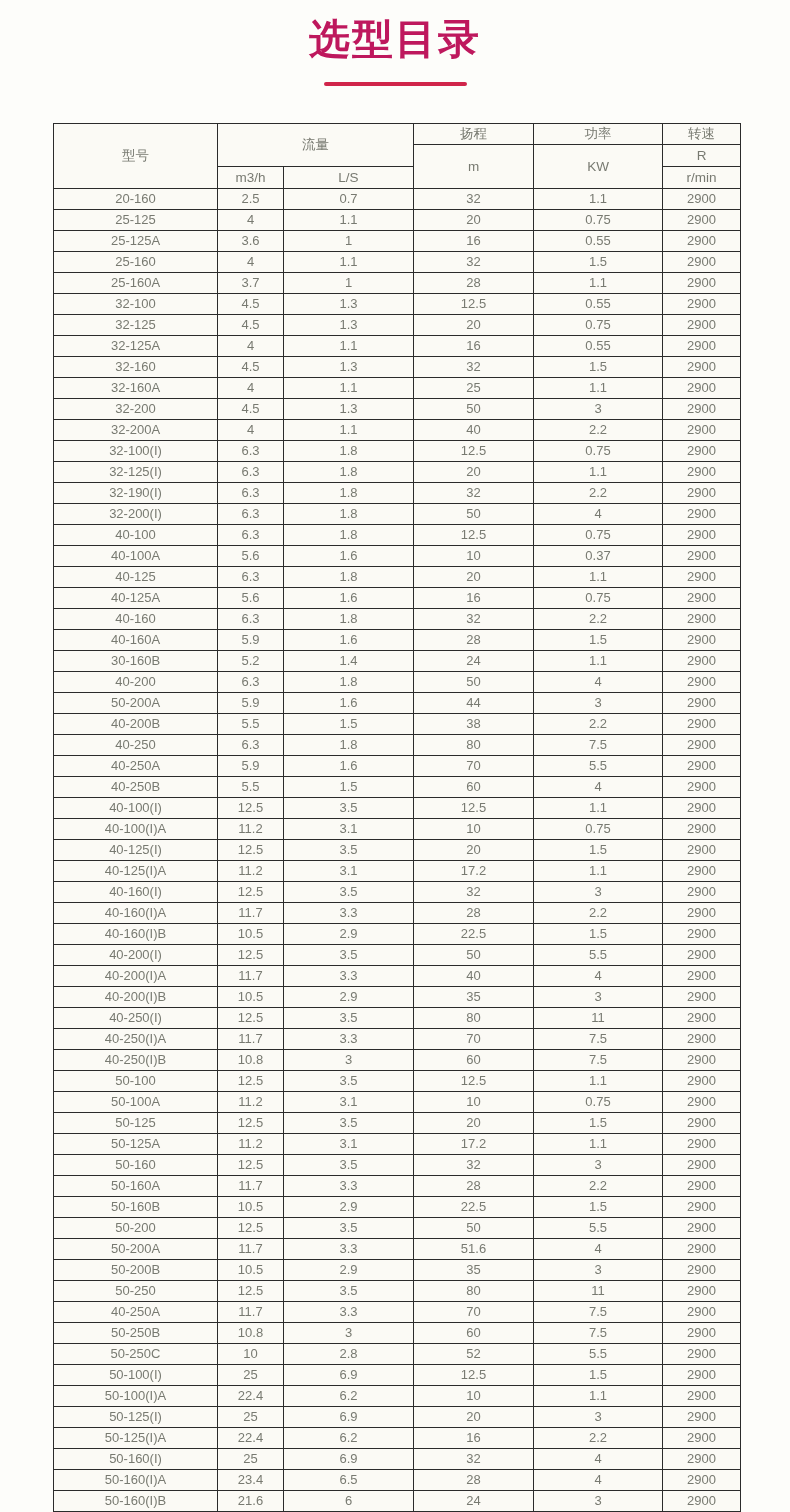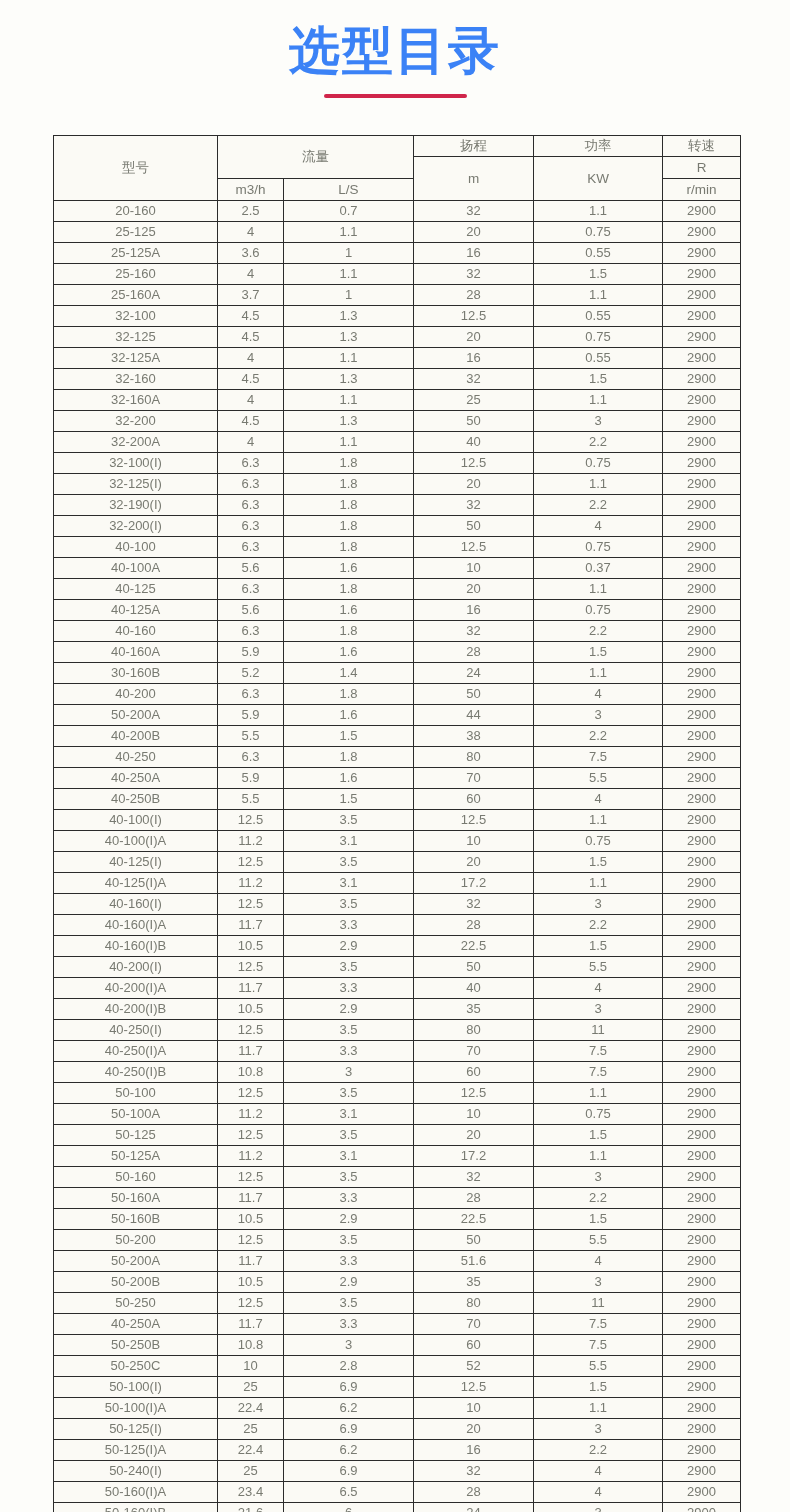--- a/index.html
+++ b/index.html
@@ -13,26 +13,26 @@
   .page {
     width: 790px;
     min-height: 1512px;
     background: #fdfdfa;
   }
   .title-wrap {
     text-align: center;
     padding-top: 12px;
   }
   .page-title {
-    margin: 12px;
-    font-size: 51px;
+    margin: 0;
+    font-size: 41px;
     line-height: 54px;
     font-weight: 800;
     letter-spacing: 2px;
-    color: #3b82f6;
+    color: #be185d;
   }
   .title-underline {
     width: 143px;
     height: 4px;
     margin: 16px auto 0 auto;
     background: #d0254a;
     border-radius: 2px;
   }
   table.catalog {
     border-collapse: collapse;
@@ -582,21 +582,21 @@
         </tr>
         <tr>
           <td>50-125(I)A</td>
           <td>22.4</td>
           <td>6.2</td>
           <td>16</td>
           <td>2.2</td>
           <td>2900</td>
         </tr>
         <tr>
-          <td>50-240(I)</td>
+          <td>50-160(I)</td>
           <td>25</td>
           <td>6.9</td>
           <td>32</td>
           <td>4</td>
           <td>2900</td>
         </tr>
         <tr>
           <td>50-160(I)A</td>
           <td>23.4</td>
           <td>6.5</td>

